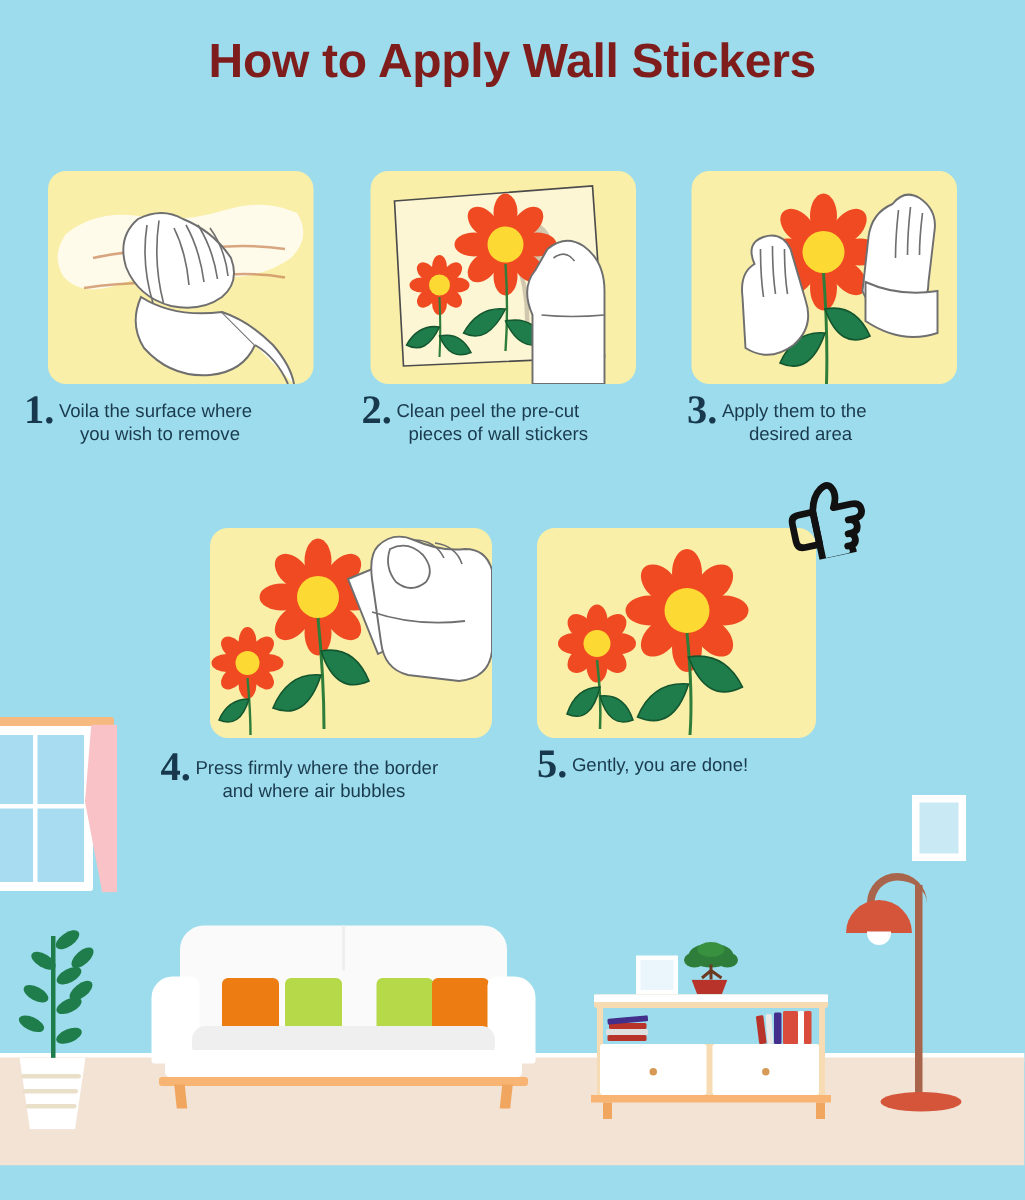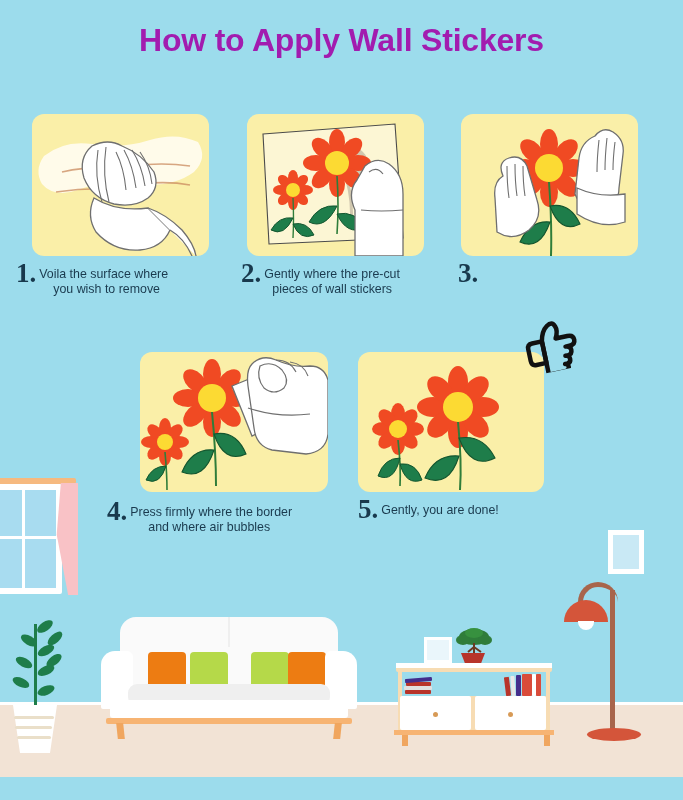--- a/index.html
+++ b/index.html
@@ -9,21 +9,21 @@
     background:#9CDCEC;
     position:relative;
   }
   #stage { position:absolute; inset:0; width:683px; height:800px; }
 
   
   .title {
     position:absolute; top:22px; left:0; width:683px;
     text-align:center;
     font-size:32px; font-weight:bold;
-    color:#a21caf;
+    color:#7f1d1d;
     letter-spacing:-0.2px;
     font-family:"Liberation Sans", sans-serif;
   }
 
   
   .step { position:absolute; }
   .card {
     background:#FAEFA8;
     border-radius:12px;
     position:relative;
@@ -306,21 +306,21 @@
         <path d="M46 110 q14 -3 21 11 q-14 6 -21 -11z" fill="#1E7D4A" stroke="#14562F" stroke-width="1"></path>
 
         <path d="M118 52 q12 -10 24 -2 q14 10 14 30 l0 62 l-48 0 l0 -46 q-8 -18 2 -30z" fill="#FFFFFF" stroke="#6F6F6F" stroke-width="1.3"></path>
         <path d="M122 58 q8 -6 14 2" stroke="#6F6F6F" stroke-width="1.1" fill="none"></path>
         <path d="M114 96 q20 2 42 0" stroke="#6F6F6F" stroke-width="1.1" fill="none"></path>
       </svg>
     </div>
     <div class="caption" style="left:-6px;top:146px;width:215px;">
       <span class="stepnum">2.</span>
       <span class="captext">
-        <span>Gently where the pre-cut</span><br><span style="display:inline-block;padding-left:8px;text-align:right;">pieces of wall stickers</span>
+        <span>Clean peel the pre-cut</span><br><span style="display:inline-block;padding-left:8px;text-align:right;">pieces of wall stickers</span>
       </span>
     </div>
   </div>
 
   <div class="step" style="left:461px;top:114px;">
     <div class="card" style="width:177px;height:142px;">
       <svg width="177" height="142" viewBox="0 0 177 142">
         <g>
           <g fill="#F04A23">
             <ellipse cx="88" cy="30" rx="9" ry="15"></ellipse>
@@ -345,20 +345,23 @@
 
         <path d="M134 22 q8 -10 18 -4 q12 8 10 22 l-4 34 q0 18 -18 20 q-20 2 -26 -14 l4 -36 q2 -16 16 -22z" fill="#FFFFFF" stroke="#6F6F6F" stroke-width="1.3"></path>
         <path d="M138 26 q-2 18 -2 32" stroke="#6F6F6F" stroke-width="1.1" fill="none"></path>
         <path d="M146 24 q-2 18 -2 32" stroke="#6F6F6F" stroke-width="1.1" fill="none"></path>
         <path d="M154 28 q-2 16 -2 28" stroke="#6F6F6F" stroke-width="1.1" fill="none"></path>
         <path d="M116 74 q22 10 48 6 l0 28 q-24 8 -48 -8z" fill="#FFFFFF" stroke="#6F6F6F" stroke-width="1.3"></path>
       </svg>
     </div>
     <div class="caption" style="left:-3px;top:146px;width:200px;">
       <span class="stepnum">3.</span>
+      <span class="captext">
+        <span>Apply them to the</span><br><span style="display:inline-block;padding-left:18px;">desired area</span>
+      </span>
     </div>
   </div>
 
   <div class="step" style="left:140px;top:352px;">
     <div class="card" style="width:188px;height:140px;">
       <svg width="188" height="140" viewBox="0 0 188 140">
         <g>
           <g fill="#F04A23">
             <ellipse cx="72" cy="22" rx="9" ry="15"></ellipse>
             <ellipse cx="72" cy="70" rx="9" ry="15"></ellipse>

